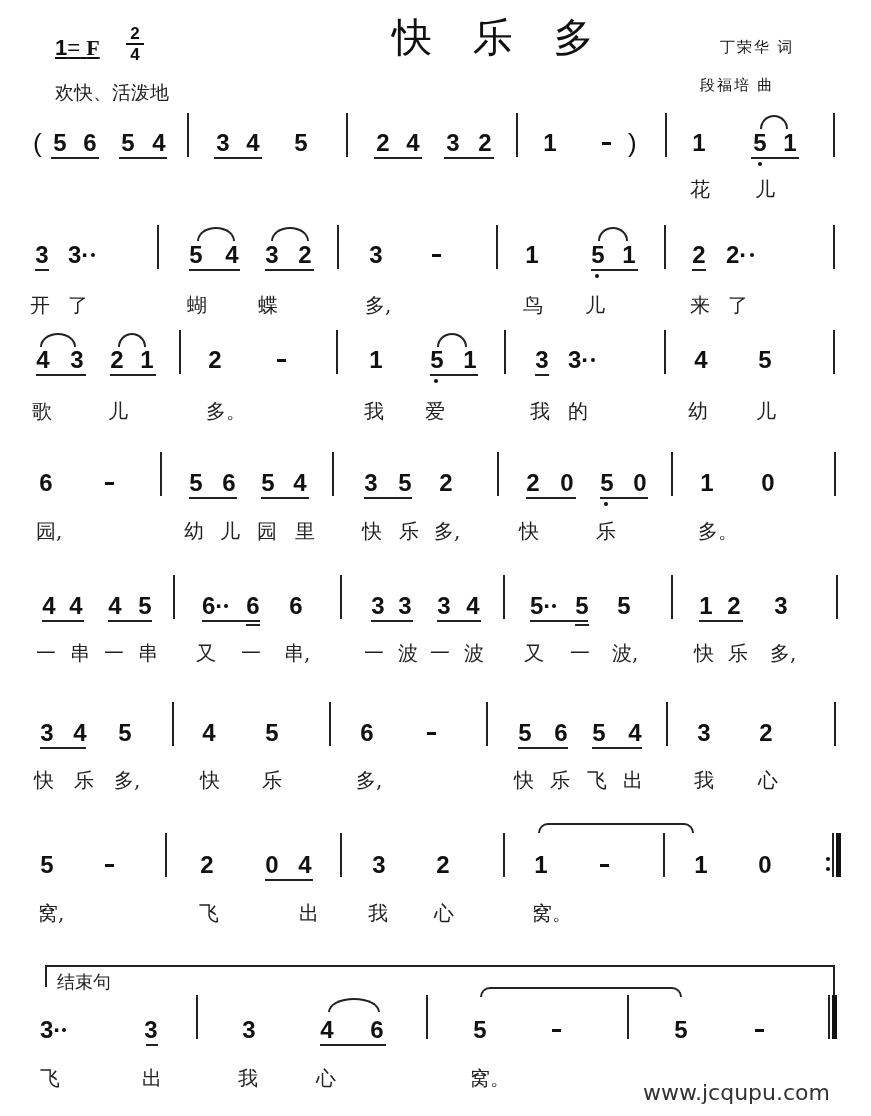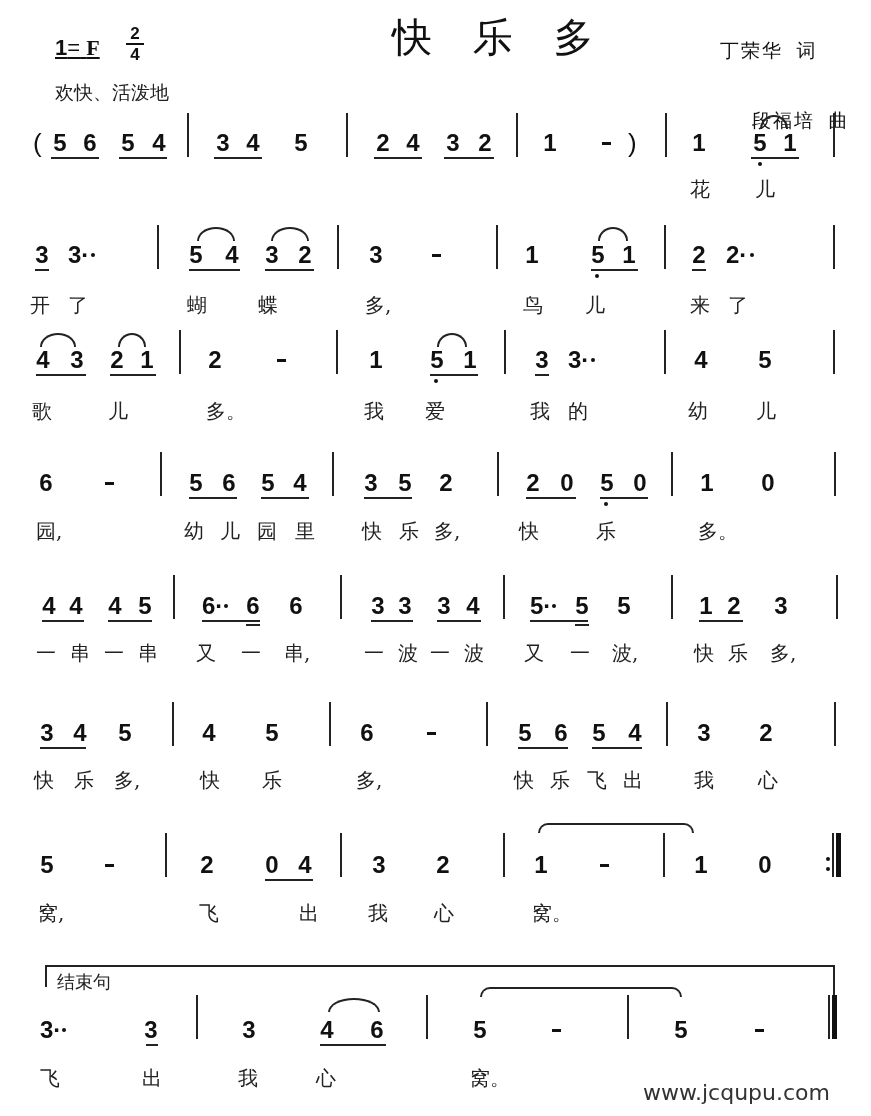--- a/index.html
+++ b/index.html
@@ -5,21 +5,21 @@
   html, body { margin: 0; padding: 0; background: #ffffff; }
   body { width: 871px; height: 1116px; position: relative; overflow: hidden; color: #111; }
   .abs { position: absolute; }
   .title { font-family: "DejaVu Sans", sans-serif; font-size: 40px; letter-spacing: 14px; color: #111; }
   .key { font-family: "Liberation Sans", sans-serif; font-weight: bold; font-size: 22px; }
   .key .eq { font-weight: normal; }
   .key .F { font-family: "Liberation Serif", serif; }
   .ts { font-family: "Liberation Sans", sans-serif; font-weight: bold; font-size: 17px; line-height: 17px; text-align: center; width: 18px; }
   .ts .line { border-top: 2px solid #111; margin: 1px 0; }
   .cjk { font-family: "DejaVu Sans", sans-serif; font-size: 19px; color: #222; }
-  .credit { font-family: Liberation Mono, monospace; font-size: 19px; letter-spacing: 2px; }
+  .credit { font-family: Liberation Sans, sans-serif; font-size: 15px; letter-spacing: 2px; }
   .n { position: absolute; font-family: "Liberation Sans", sans-serif; font-weight: bold; font-size: 24px; line-height: 24px; text-align: center; width: 18px; color: #111; }
   .dash { position: absolute; width: 9px; height: 3px; background: #111; }
   .bar { position: absolute; width: 2px; height: 44px; background: #222; }
   .ul { position: absolute; height: 2px; background: #222; }
   .dot-below { position: absolute; width: 4px; height: 4px; border-radius: 50%; background: #111; }
   .aug { position: absolute; width: 4px; height: 4px; border-radius: 50%; background: #111; }
   .slur { position: absolute; border: 2px solid #222; border-bottom: none; border-radius: 50% 50% 0 0 / 100% 100% 0 0; height: 12px; }
   .tie { position: absolute; border-top: 2px solid #222; border-left: 2px solid #222; border-right: 2px solid #222; border-radius: 14px 14px 0 0; height: 8px; border-bottom: none; }
   .ly { position: absolute; font-family: "DejaVu Serif", serif; font-size: 20px; color: #222; }
   .paren { position: absolute; font-family: "Liberation Sans", sans-serif; font-size: 26px; line-height: 24px; }
@@ -35,21 +35,21 @@
 <div class="abs key" style="left:55px; top:35px;text-decoration:underline;">
   <span>1</span><span class="eq">=</span> <span class="F">F</span>
 </div>
 <div class="abs ts" style="left:126px; top:25px;">
   <div>2</div>
   <div class="line"></div>
   <div>4</div>
 </div>
 <div class="abs cjk" style="left:55px; top:80px;">欢快、活泼地</div>
 <div class="abs credit" style="left:720px; top:38px;">丁荣华 词</div>
-<div class="abs credit" style="left:752px; top:76px;margin-top:32px;">段福培 曲</div>
+<div class="abs credit" style="left:700px; top:76px;">段福培 曲</div>
 
 <div>
   <div class="paren" style="left:33px; top:131px;">(</div>
   <div class="n" style="left:51px; top:131px;">5</div>
   <div class="n" style="left:81px; top:131px;">6</div>
   <div class="ul" style="left:51px; top:157px; width:48px;"></div>
   <div class="n" style="left:119px; top:131px;">5</div>
   <div class="n" style="left:150px; top:131px;">4</div>
   <div class="ul" style="left:119px; top:157px; width:48px;"></div>
   <div class="bar" style="left:187px; top:113px;"></div>

